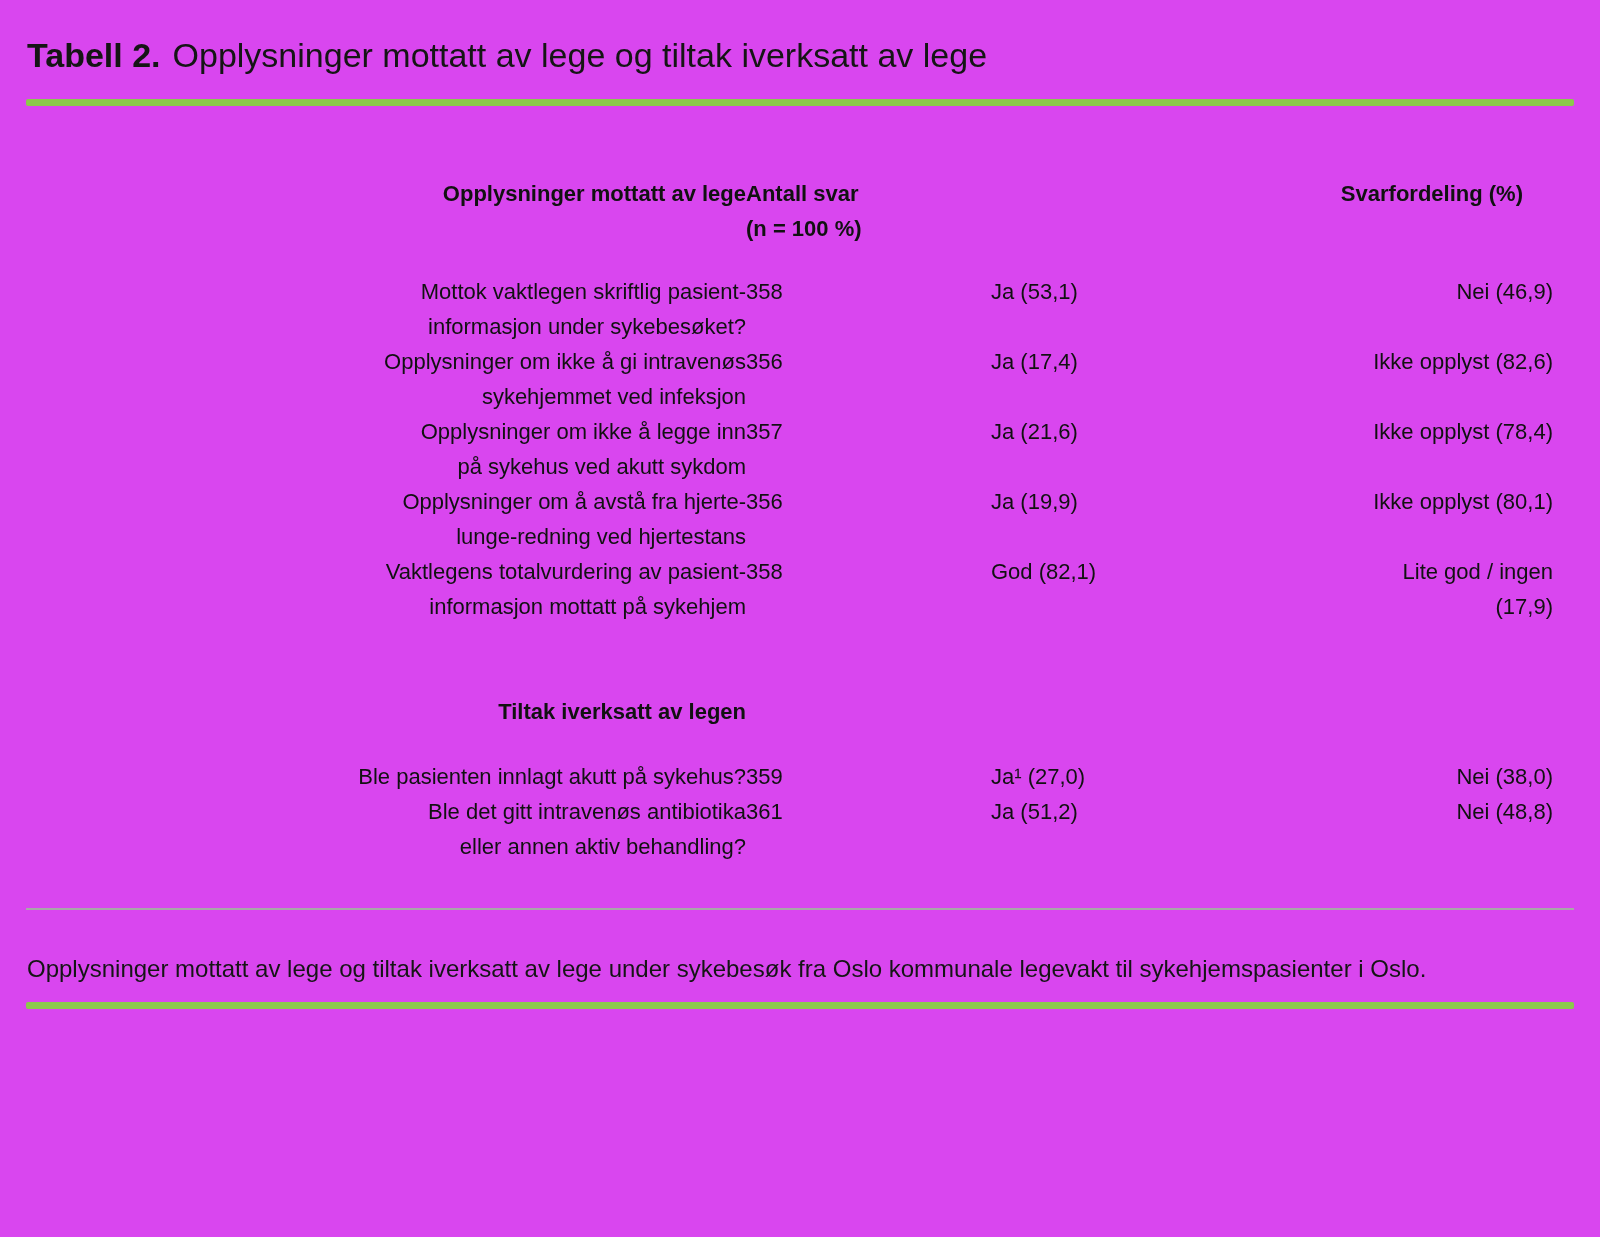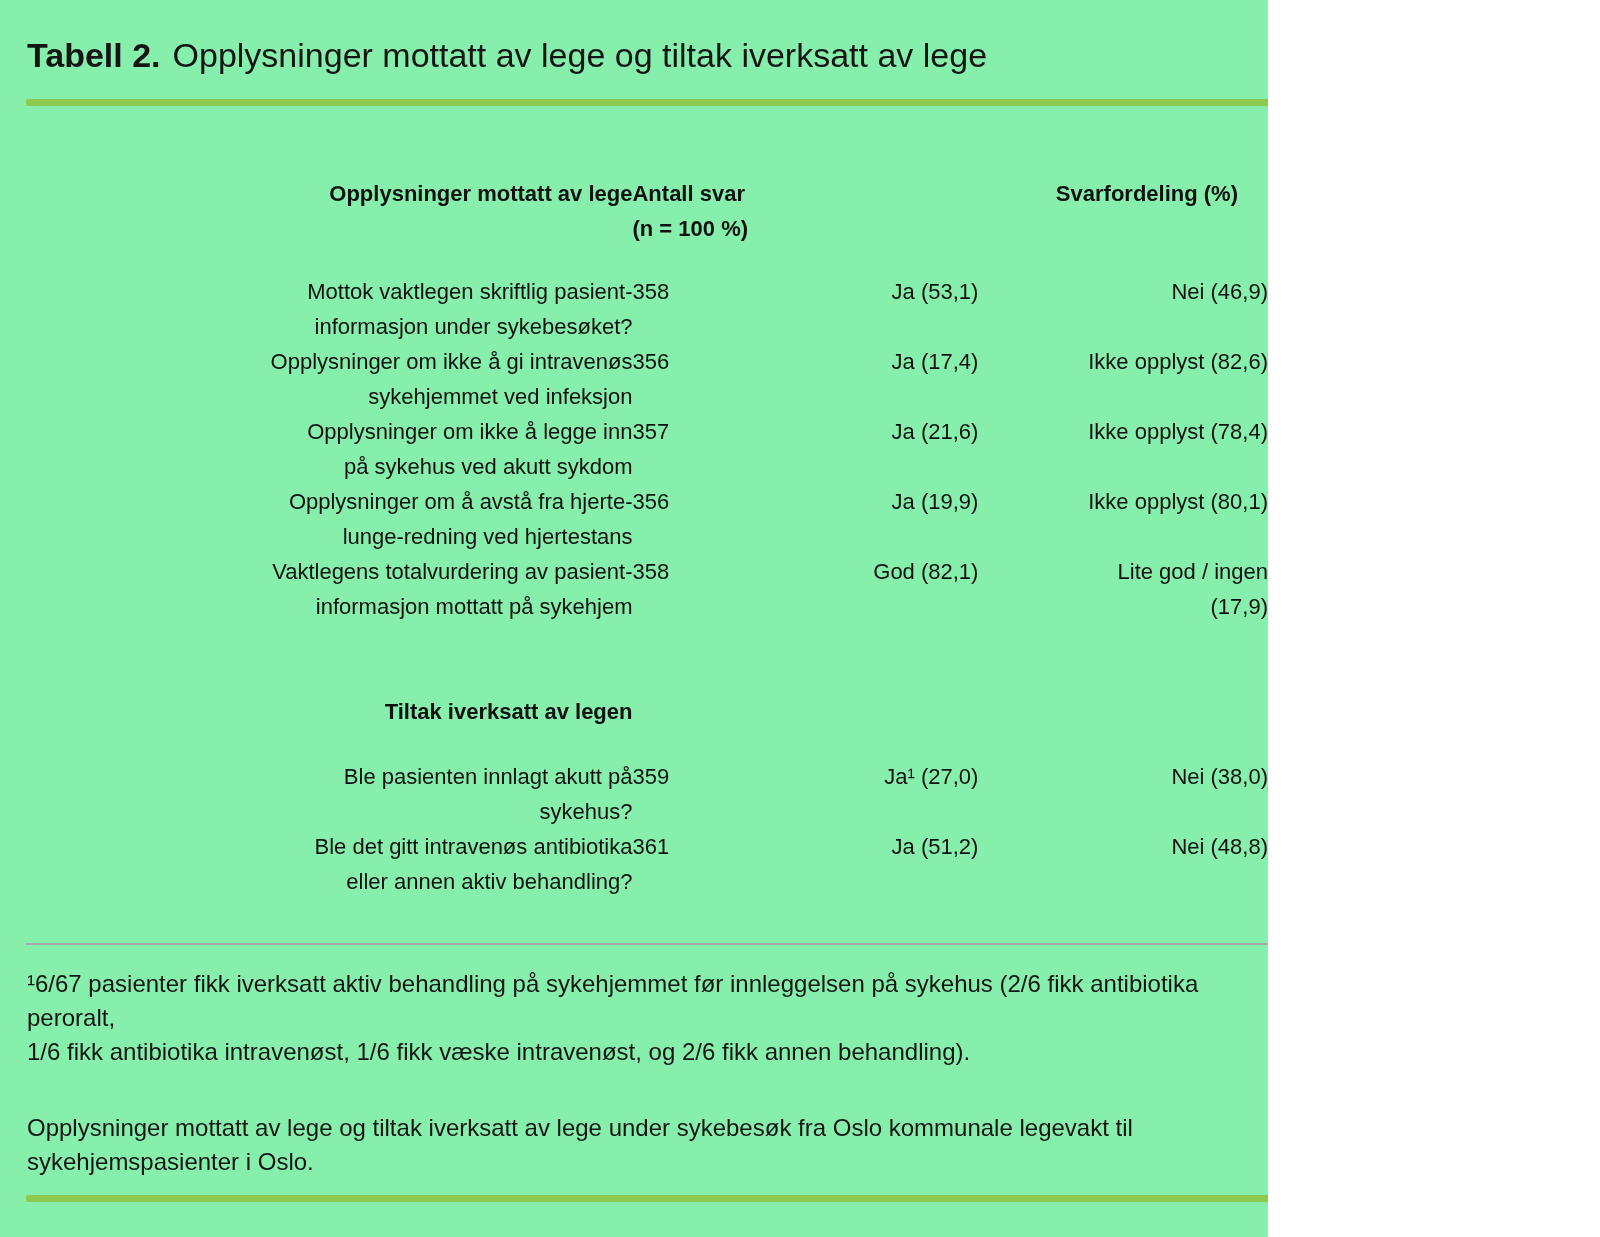--- a/index.html
+++ b/index.html
@@ -1,35 +1,35 @@
 <!DOCTYPE html>
 <html><head>
 <meta charset="utf-8">
 <style>
   html,body { margin:0; padding:0; background:#ffffff; }
   .page {
-    width:1268px; height:1237px; overflow:hidden; position:relative;
-    background:#86efac; color:#111111;
+    width:1600px; height:1237px; overflow:hidden; position:relative;
+    background:#d946ef; color:#111111;
     font-family:"Liberation Sans", sans-serif;
   }
   .title { margin:0; padding:36px 0 0 27px; font-size:34px; font-weight:400; color:#151515; }
   .title .bold { font-weight:700; margin-right:12px; }
   .rule { margin-left:26px; width:1548px; border:none; }
   .rule.green { height:7px; background:#8cc94c; border-radius:2px; }
   .rule.green.top { margin-top:24px; }
   .rule.gray { height:2px; background:#a8a8a8; margin-top:44px; }
   table.tbl { border-collapse:collapse; margin:70px 0 0 256px; table-layout:fixed; }
   .tbl th, .tbl td {
     font-size:22px; line-height:35px; vertical-align:top;
     padding:0; white-space:pre-line; color:#111111;
   }
   .tbl th { font-weight:700; }
   .c1 { width:490px; text-align:right; }
   .c2 { width:245px; text-align:left; }
-  .c3 { width:192px; text-align:right; }
+  .c3 { width:192px; }
   .c4 { width:292px; text-align:right; padding-left:48px !important; }
   th.c34 { width:484px; text-align:right; padding-left:48px !important; padding-right:30px !important; }
   thead th { padding-bottom:28px !important; }
   tbody td { padding-bottom:16px; }
   tr.section-row td { padding-top:70px; padding-bottom:30px; font-weight:700; }
   .footnote { margin:22px 0 0 27px; font-size:24px; line-height:34px; white-space:pre-line; color:#151515; }
   .caption { margin:42px 0 0 27px; font-size:24px; line-height:34px; color:#151515; }
   .rule.green.bottom { margin-top:16px; }
 </style>
 </head>
@@ -104,20 +104,18 @@
 eller annen aktiv behandling?</td>
         <td class="c2">361</td>
         <td class="c3">Ja (51,2)</td>
         <td class="c4">Nei (48,8)</td>
       </tr>
     </tbody>
   </table>
 
   <div class="rule gray"></div>
 
-  <p class="footnote">¹6/67 pasienter fikk iverksatt aktiv behandling på sykehjemmet før innleggelsen på sykehus (2/6 fikk antibiotika peroralt,
-1/6 fikk antibiotika intravenøst, 1/6 fikk væske intravenøst, og 2/6 fikk annen behandling).</p>
 
   <p class="caption">Opplysninger mottatt av lege og tiltak iverksatt av lege under sykebesøk fra Oslo kommunale legevakt til sykehjemspasienter i Oslo.</p>
 
   <div class="rule green bottom"></div>
 
 </div>
 
 </body></html>

